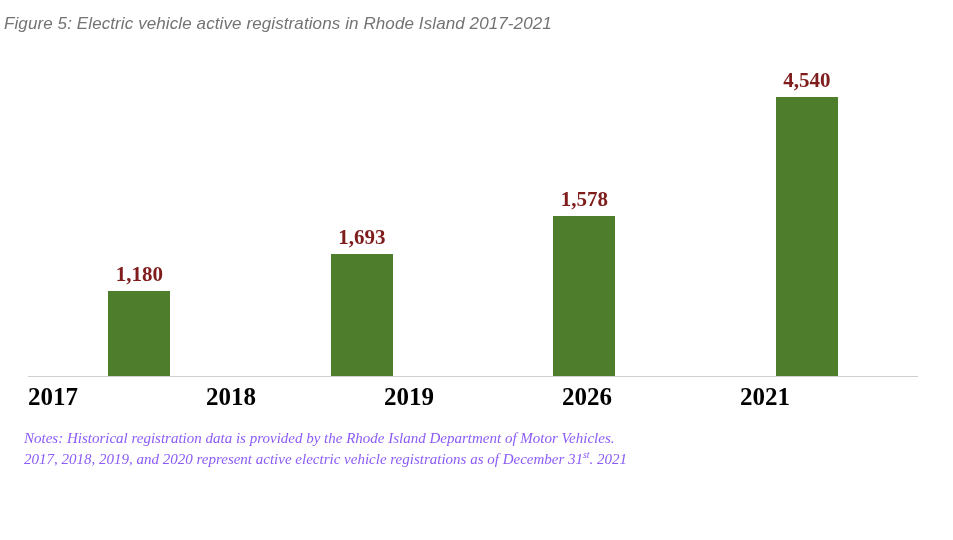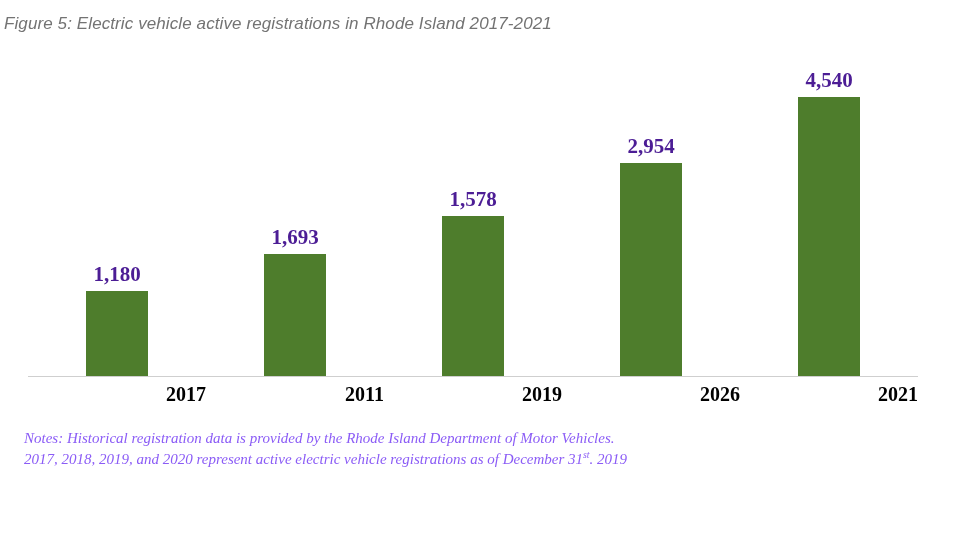--- a/index.html
+++ b/index.html
@@ -78,43 +78,43 @@
     position: relative;
     display: flex;
     flex-direction: column;
     align-items: center;
     justify-content: flex-end;
   }
   .bar-value {
     font-family: "Liberation Serif", serif;
     font-weight: bold;
     font-size: 21px;
-    color: #4c1d95;
+    color: #7f1d1d;
     margin-bottom: 6px;
     line-height: 1;
   }
   .bar-rect {
     width: 62px;
     background: #4e7d2c;
   }
   .x-labels {
     position: absolute;
     left: 28px;
     top: 343px;
     width: 890px;
     height: 40px;
     display: flex;
     justify-content: space-around;
   }
   .x-label {
     width: 178px;
-    text-align: right;
+    text-align: left;
     font-family: "Liberation Serif", serif;
     font-weight: bold;
-    font-size: 20px;
+    font-size: 25px;
     color: #000000;
   }
   .notes {
     position: absolute;
     left: 24px;
     top: 428px;
     width: 905px;
     font-family: "Liberation Serif", serif;
     font-style: italic;
     font-size: 15px;
@@ -150,42 +150,38 @@
       <div class="bar-col">
         <div class="bar-value">1,693</div>
         <div class="bar-rect" style="height:122px"></div>
       </div>
 
       <div class="bar-col">
         <div class="bar-value">1,578</div>
         <div class="bar-rect" style="height:160px"></div>
       </div>
 
-      <div class="bar-col">
-        <div class="bar-value">2,954</div>
-        <div class="bar-rect" style="height:213px"></div>
-      </div>
 
       <div class="bar-col">
         <div class="bar-value">4,540</div>
         <div class="bar-rect" style="height:279px"></div>
       </div>
 
     </div>
 
     <div class="baseline"></div>
 
     <div class="x-labels">
       <div class="x-label">2017</div>
-      <div class="x-label">2011</div>
+      <div class="x-label">2018</div>
       <div class="x-label">2019</div>
       <div class="x-label">2026</div>
       <div class="x-label">2021</div>
     </div>
 
   </div>
 
   <div class="notes">
     <div>Notes: Historical registration data is provided by the Rhode Island Department of Motor Vehicles.</div>
-    <div><span>2017, 2018, 2019, and 2020 represent active electric vehicle registrations as of December 31</span><sup>st</sup><span>. 2019</span></div>
+    <div><span>2017, 2018, 2019, and 2020 represent active electric vehicle registrations as of December 31</span><sup>st</sup><span>. 2021</span></div>
   </div>
 
 </div>
 
 </body></html>

